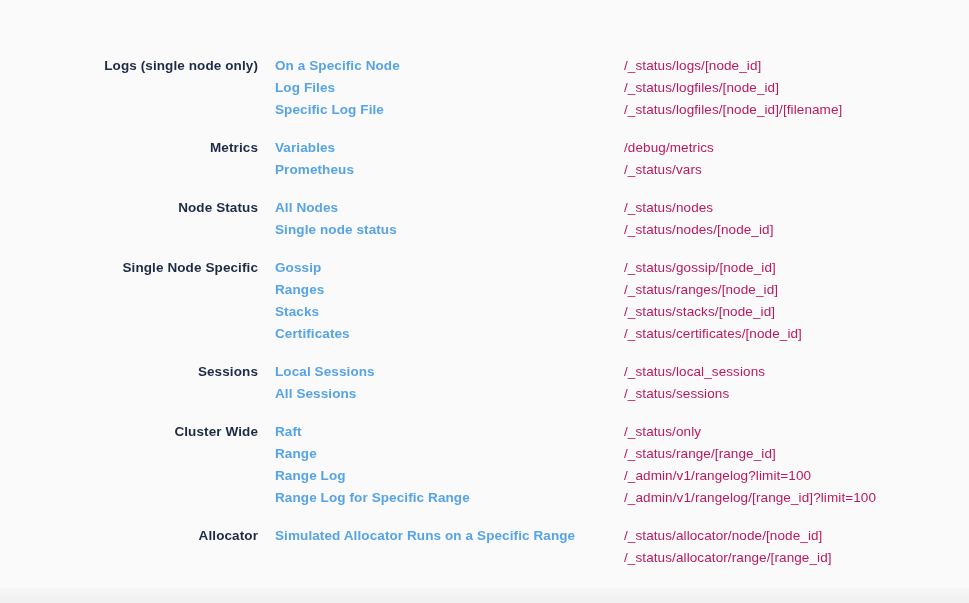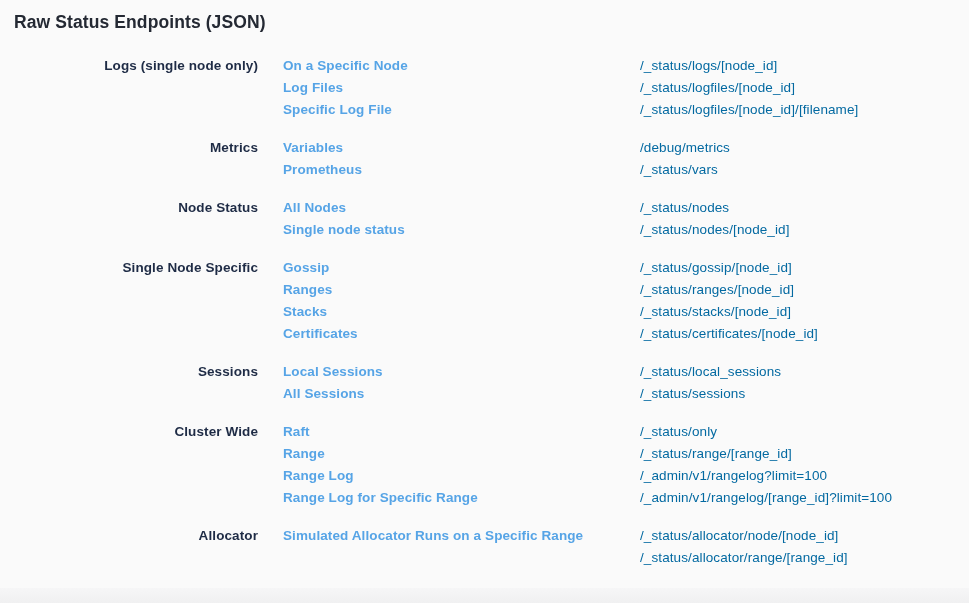--- a/index.html
+++ b/index.html
@@ -28,21 +28,21 @@
   }
   .endpoint-table {
     position: absolute;
     left: 0;
     top: 55px;
     width: 969px;
   }
   .group {
     display: grid;
     grid-template-columns: 258px 332px auto;
-    column-gap: 25px;
+    column-gap: 17px;
     margin-bottom: 16px;
   }
   .group-category {
     text-align: right;
     color: #1e2b45;
     font-size: 13.5px;
     font-weight: 600;
     line-height: 22px;
     letter-spacing: 0.1px;
   }
@@ -54,40 +54,39 @@
     color: #56a4e6;
     font-size: 13.5px;
     font-weight: 700;
     line-height: 22px;
     text-decoration: none;
     letter-spacing: 0.1px;
     align-self: flex-start;
     cursor: pointer;
   }
   .endpoint-path {
-    color: #0369a1;
+    color: #be185d;
     font-size: 13.5px;
     font-weight: 400;
     line-height: 22px;
     letter-spacing: 0.1px;
   }
   .footer-band {
     position: absolute;
     left: 0;
     bottom: 0;
     width: 969px;
     height: 15px;
     background: linear-gradient(to bottom, #f6f6f7, #f0f0f1);
   }
 </style>
 </head>
 <body>
 
 <div class="page">
-  <h1 class="page-title">Raw Status Endpoints (JSON)</h1>
 
   <div class="endpoint-table" id="endpoint-table">
   <div class="group">
     <div class="group-category">Logs (single node only)</div>
     <div class="link-col">
   <a class="endpoint-link" href="#">On a Specific Node</a>
 
   <a class="endpoint-link" href="#">Log Files</a>
 
   <a class="endpoint-link" href="#">Specific Log File</a>

